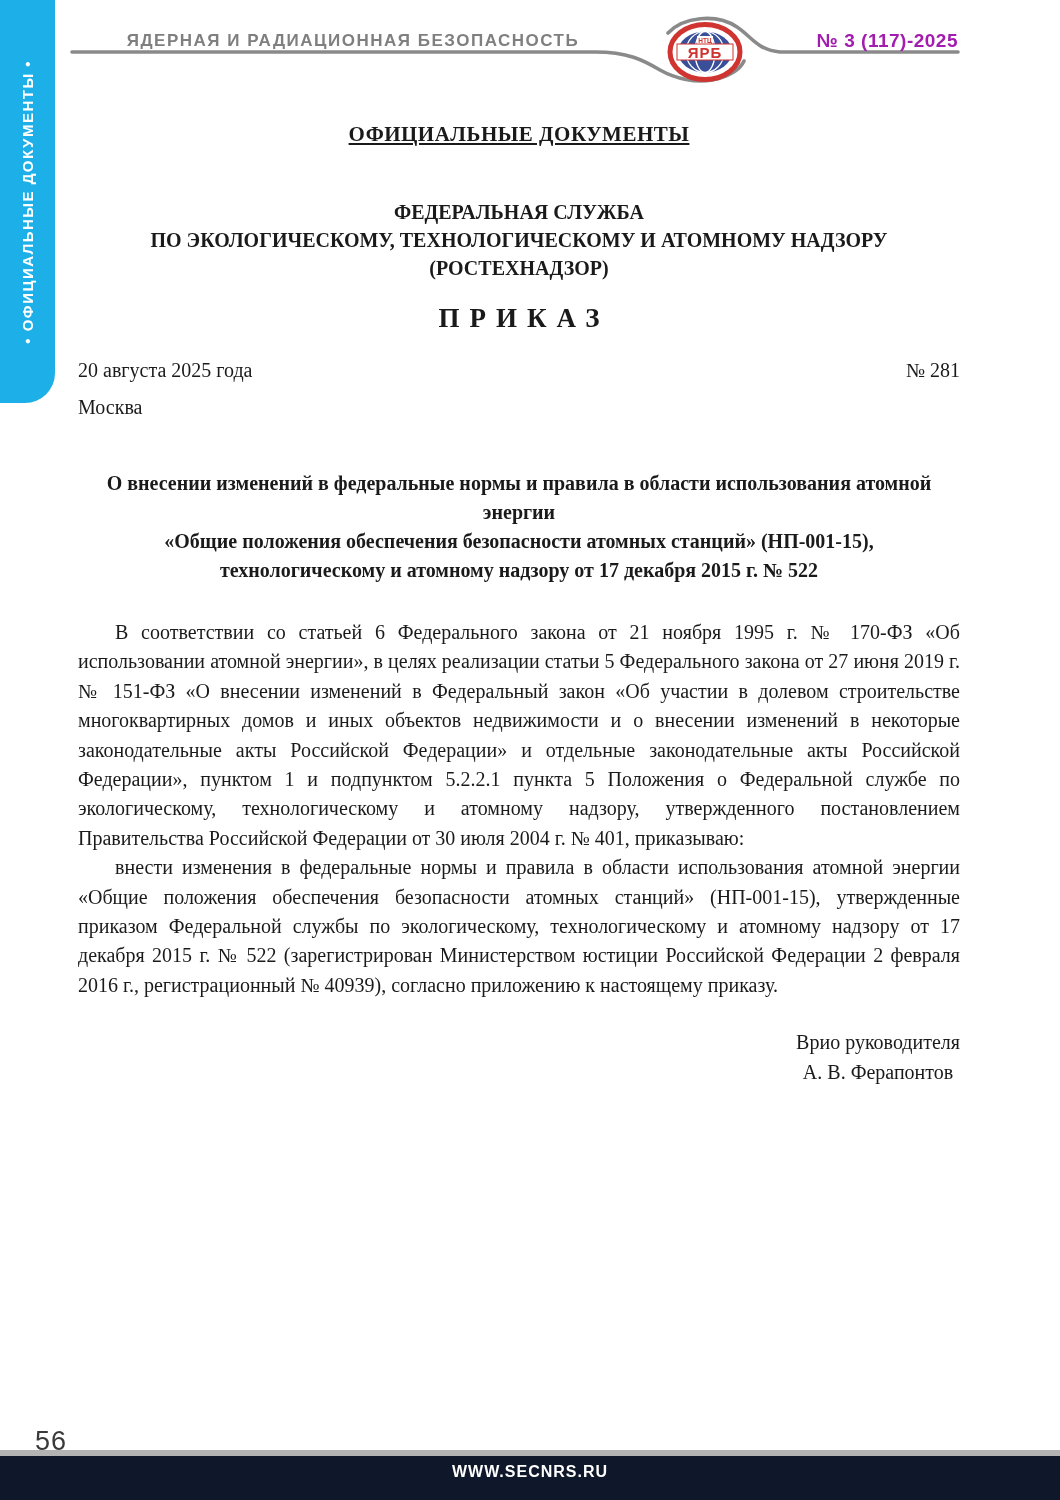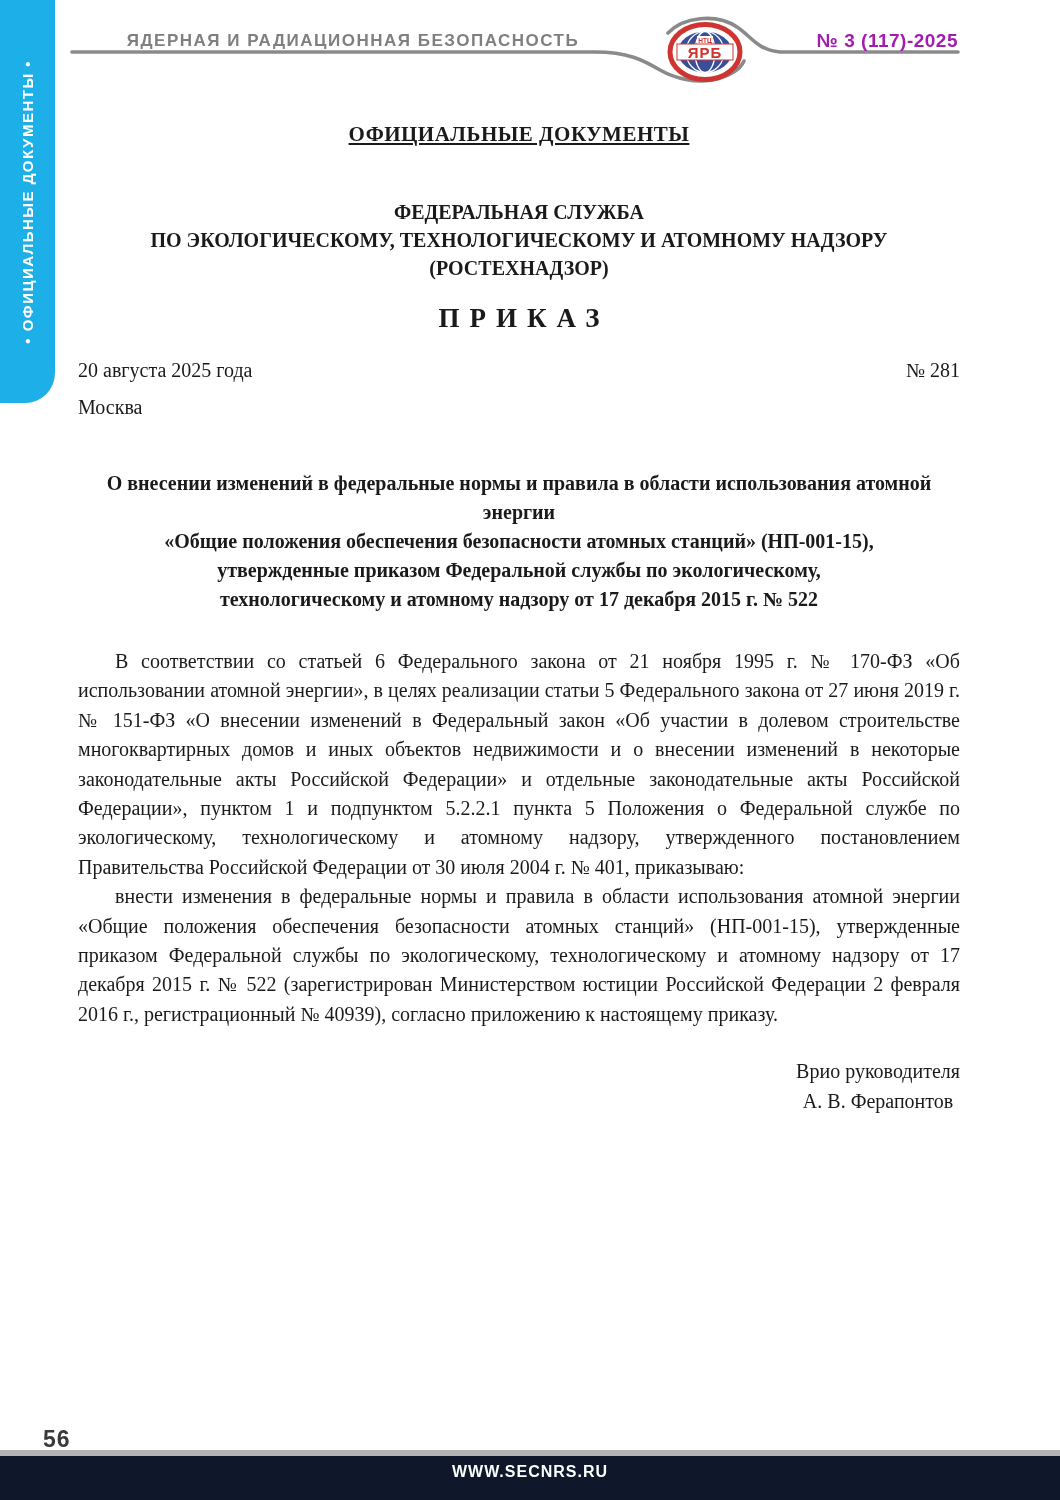--- a/index.html
+++ b/index.html
@@ -83,23 +83,22 @@
   .signature{margin-top:27px;text-align:right;}
   .signature .sig-inner{
     display:inline-block;text-align:center;
     font-size:20px;line-height:30px;
   }
 
   
   .page-number{
     position:absolute;left:35px;top:1426px;
     font-family:"Liberation Sans", sans-serif;
-    font-weight:bold;font-size:23px;color:#3a3a3a;
+    font-weight:normal;font-size:27px;color:#3a3a3a;
     letter-spacing:1px;
-    margin-left:8px;
   }
   .footer-grayline{
     position:absolute;left:0;top:1450px;width:1060px;height:6px;
     background:#b3b3b3;
   }
   .footer-bar{
     position:absolute;left:0;top:1456px;width:1060px;height:44px;
     background:#0f172a;
     text-align:center;
   }
@@ -155,21 +154,20 @@
     <div class="date-row">
       <span>20 августа 2025 года</span>
       <span>№ 281</span>
     </div>
 
     <div class="city">Москва</div>
 
     <div class="subject">
       <div>О внесении изменений в федеральные нормы и правила в области использования атомной энергии</div>
       <div>«Общие положения обеспечения безопасности атомных станций» (НП-001-15),</div>
-      <div>утвержденные приказом Федеральной службы по экологическому,</div>
       <div>технологическому и атомному надзору от 17 декабря 2015 г. № 522</div>
     </div>
 
     <div class="body-text">
       <p>В соответствии со статьей 6 Федерального закона от 21 ноября 1995 г. № 170-ФЗ «Об использовании атомной энергии», в целях реализации статьи 5 Федерального закона от 27 июня 2019 г. № 151-ФЗ «О внесении изменений в Федеральный закон «Об участии в долевом строительстве многоквартирных домов и иных объектов недвижимости и о внесении изменений в некоторые законодательные акты Российской Федерации» и отдельные законодательные акты Российской Федерации», пунктом 1 и подпунктом 5.2.2.1 пункта 5 Положения о Федеральной службе по экологическому, технологическому и атомному надзору, утвержденного постановлением Правительства Российской Федерации от 30 июля 2004 г. № 401, приказываю:</p>
       <p>внести изменения в федеральные нормы и правила в области использования атомной энергии «Общие положения обеспечения безопасности атомных станций» (НП-001-15), утвержденные приказом Федеральной службы по экологическому, технологическому и атомному надзору от 17 декабря 2015 г. № 522 (зарегистрирован Министерством юстиции Российской Федерации 2 февраля 2016 г., регистрационный № 40939), согласно приложению к настоящему приказу.</p>
     </div>
 
     <div class="signature">
       <div class="sig-inner">

